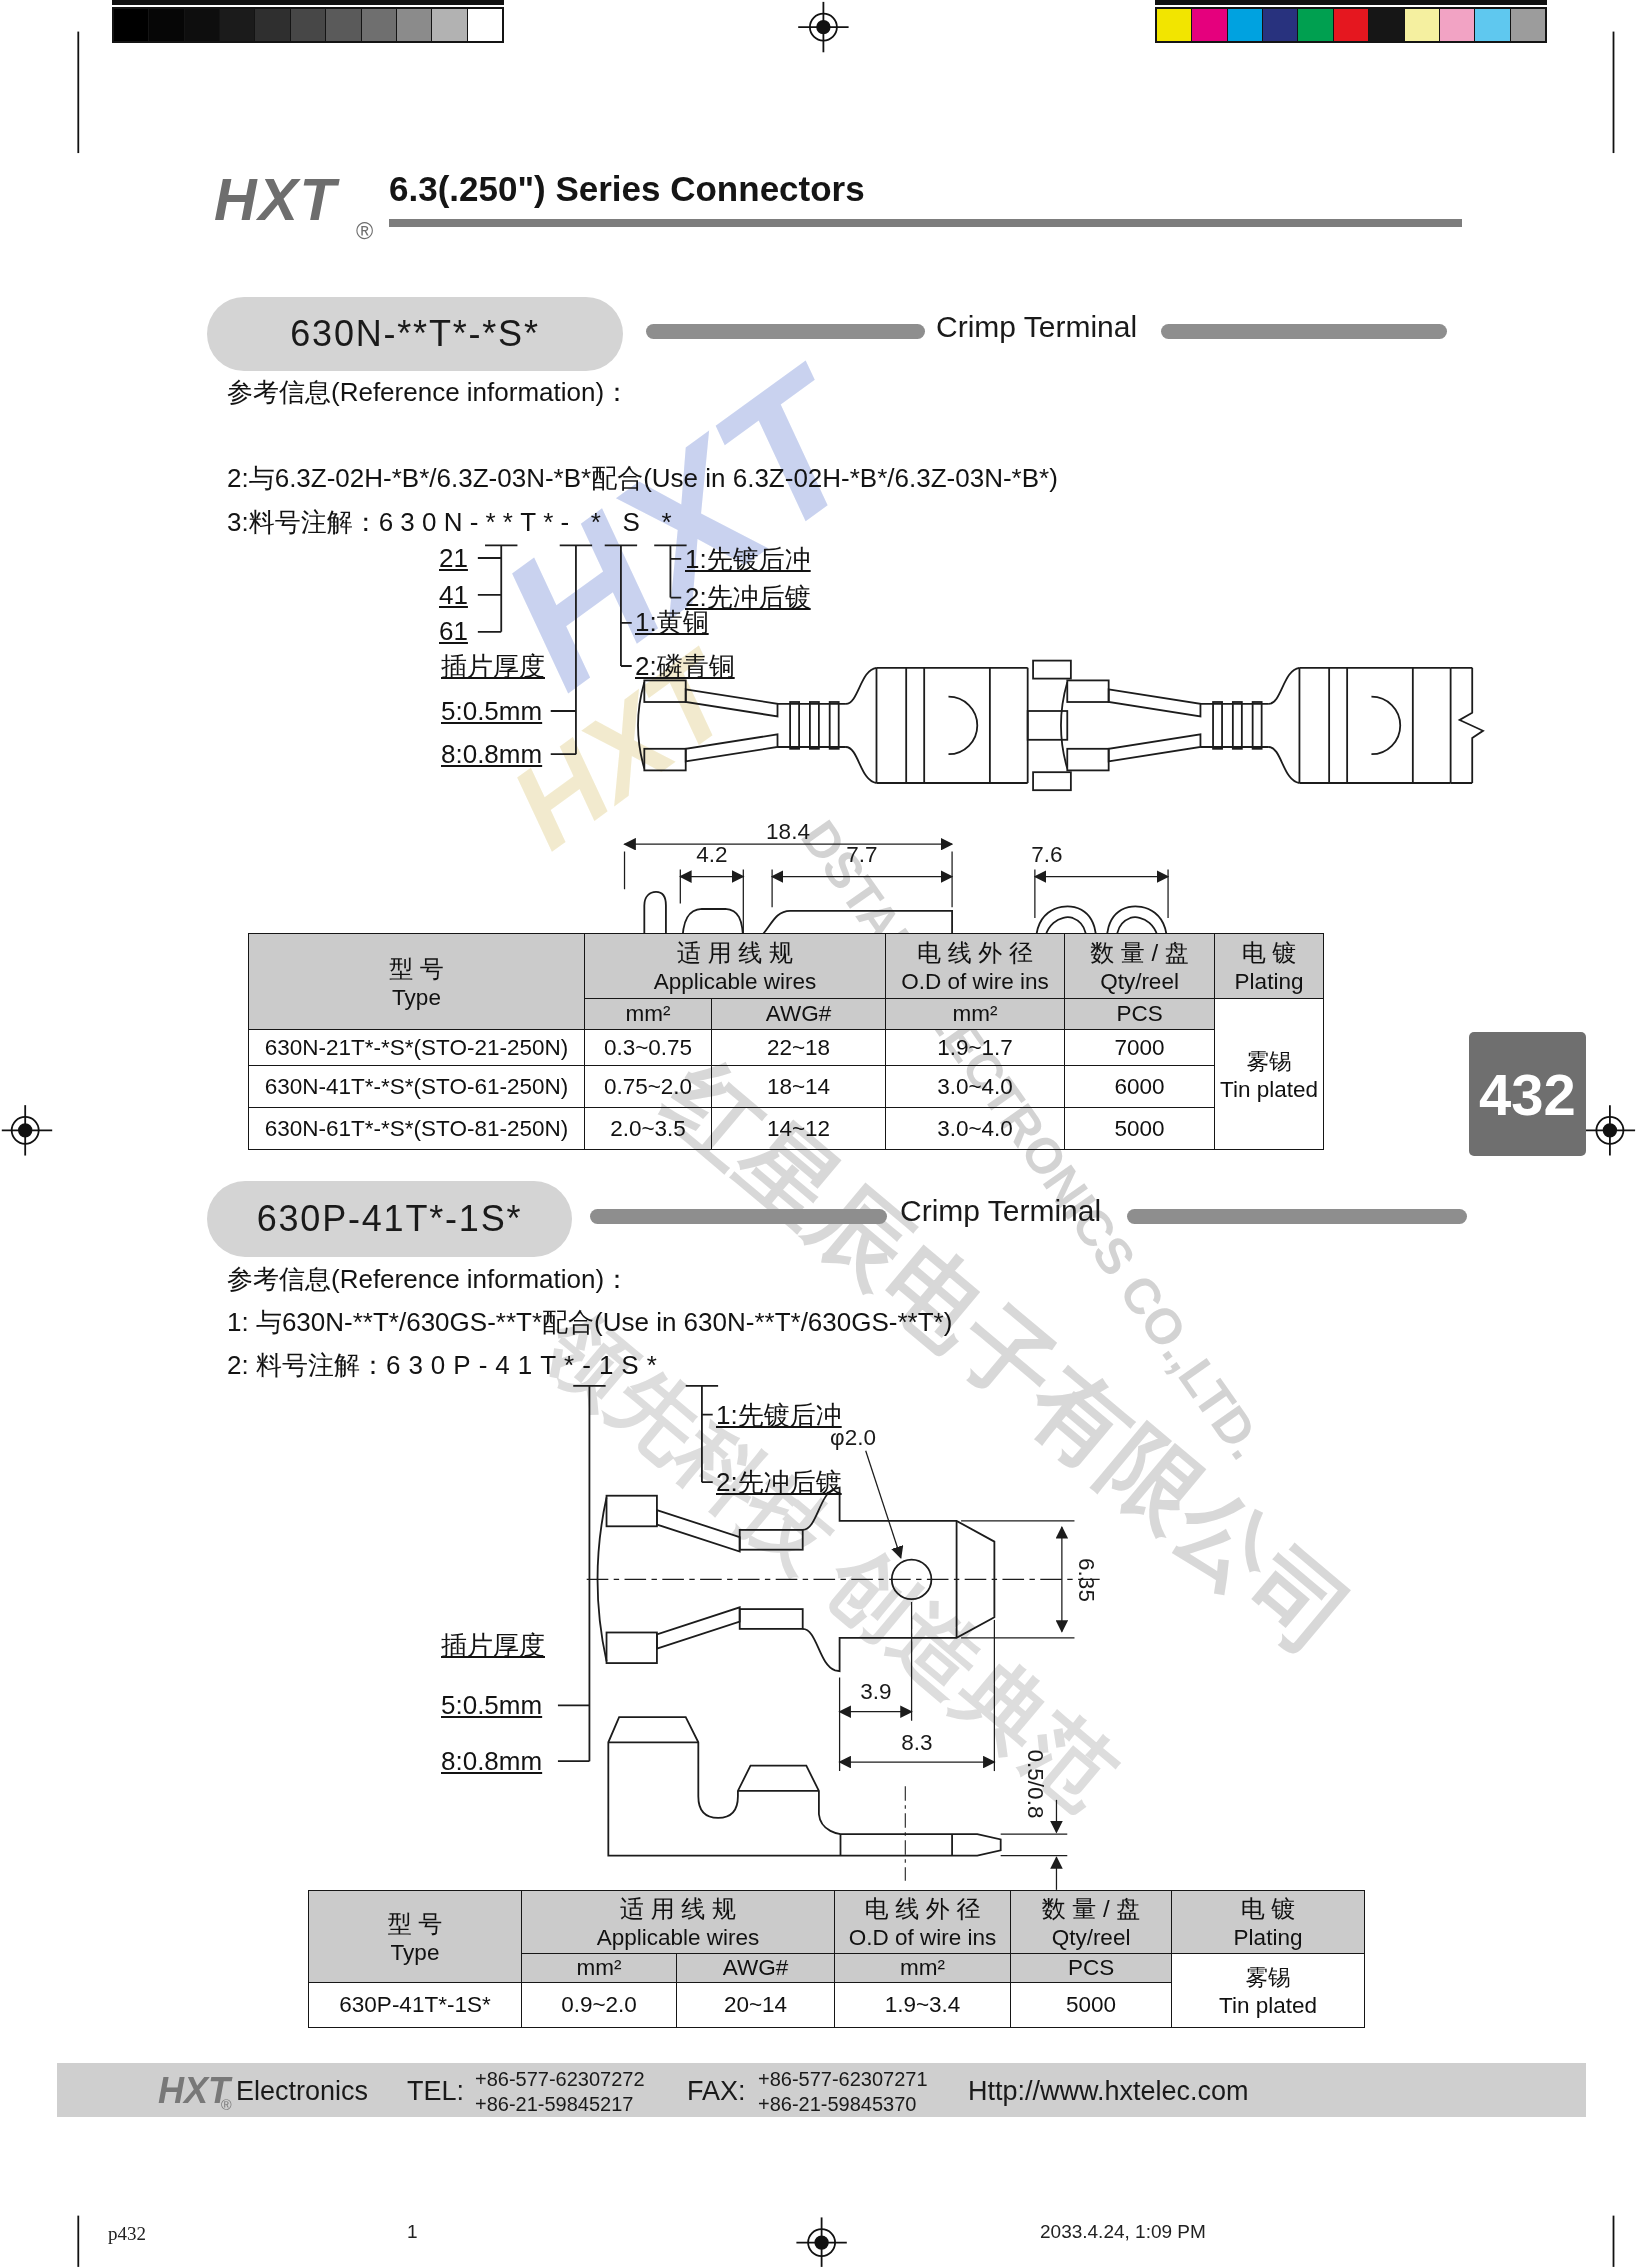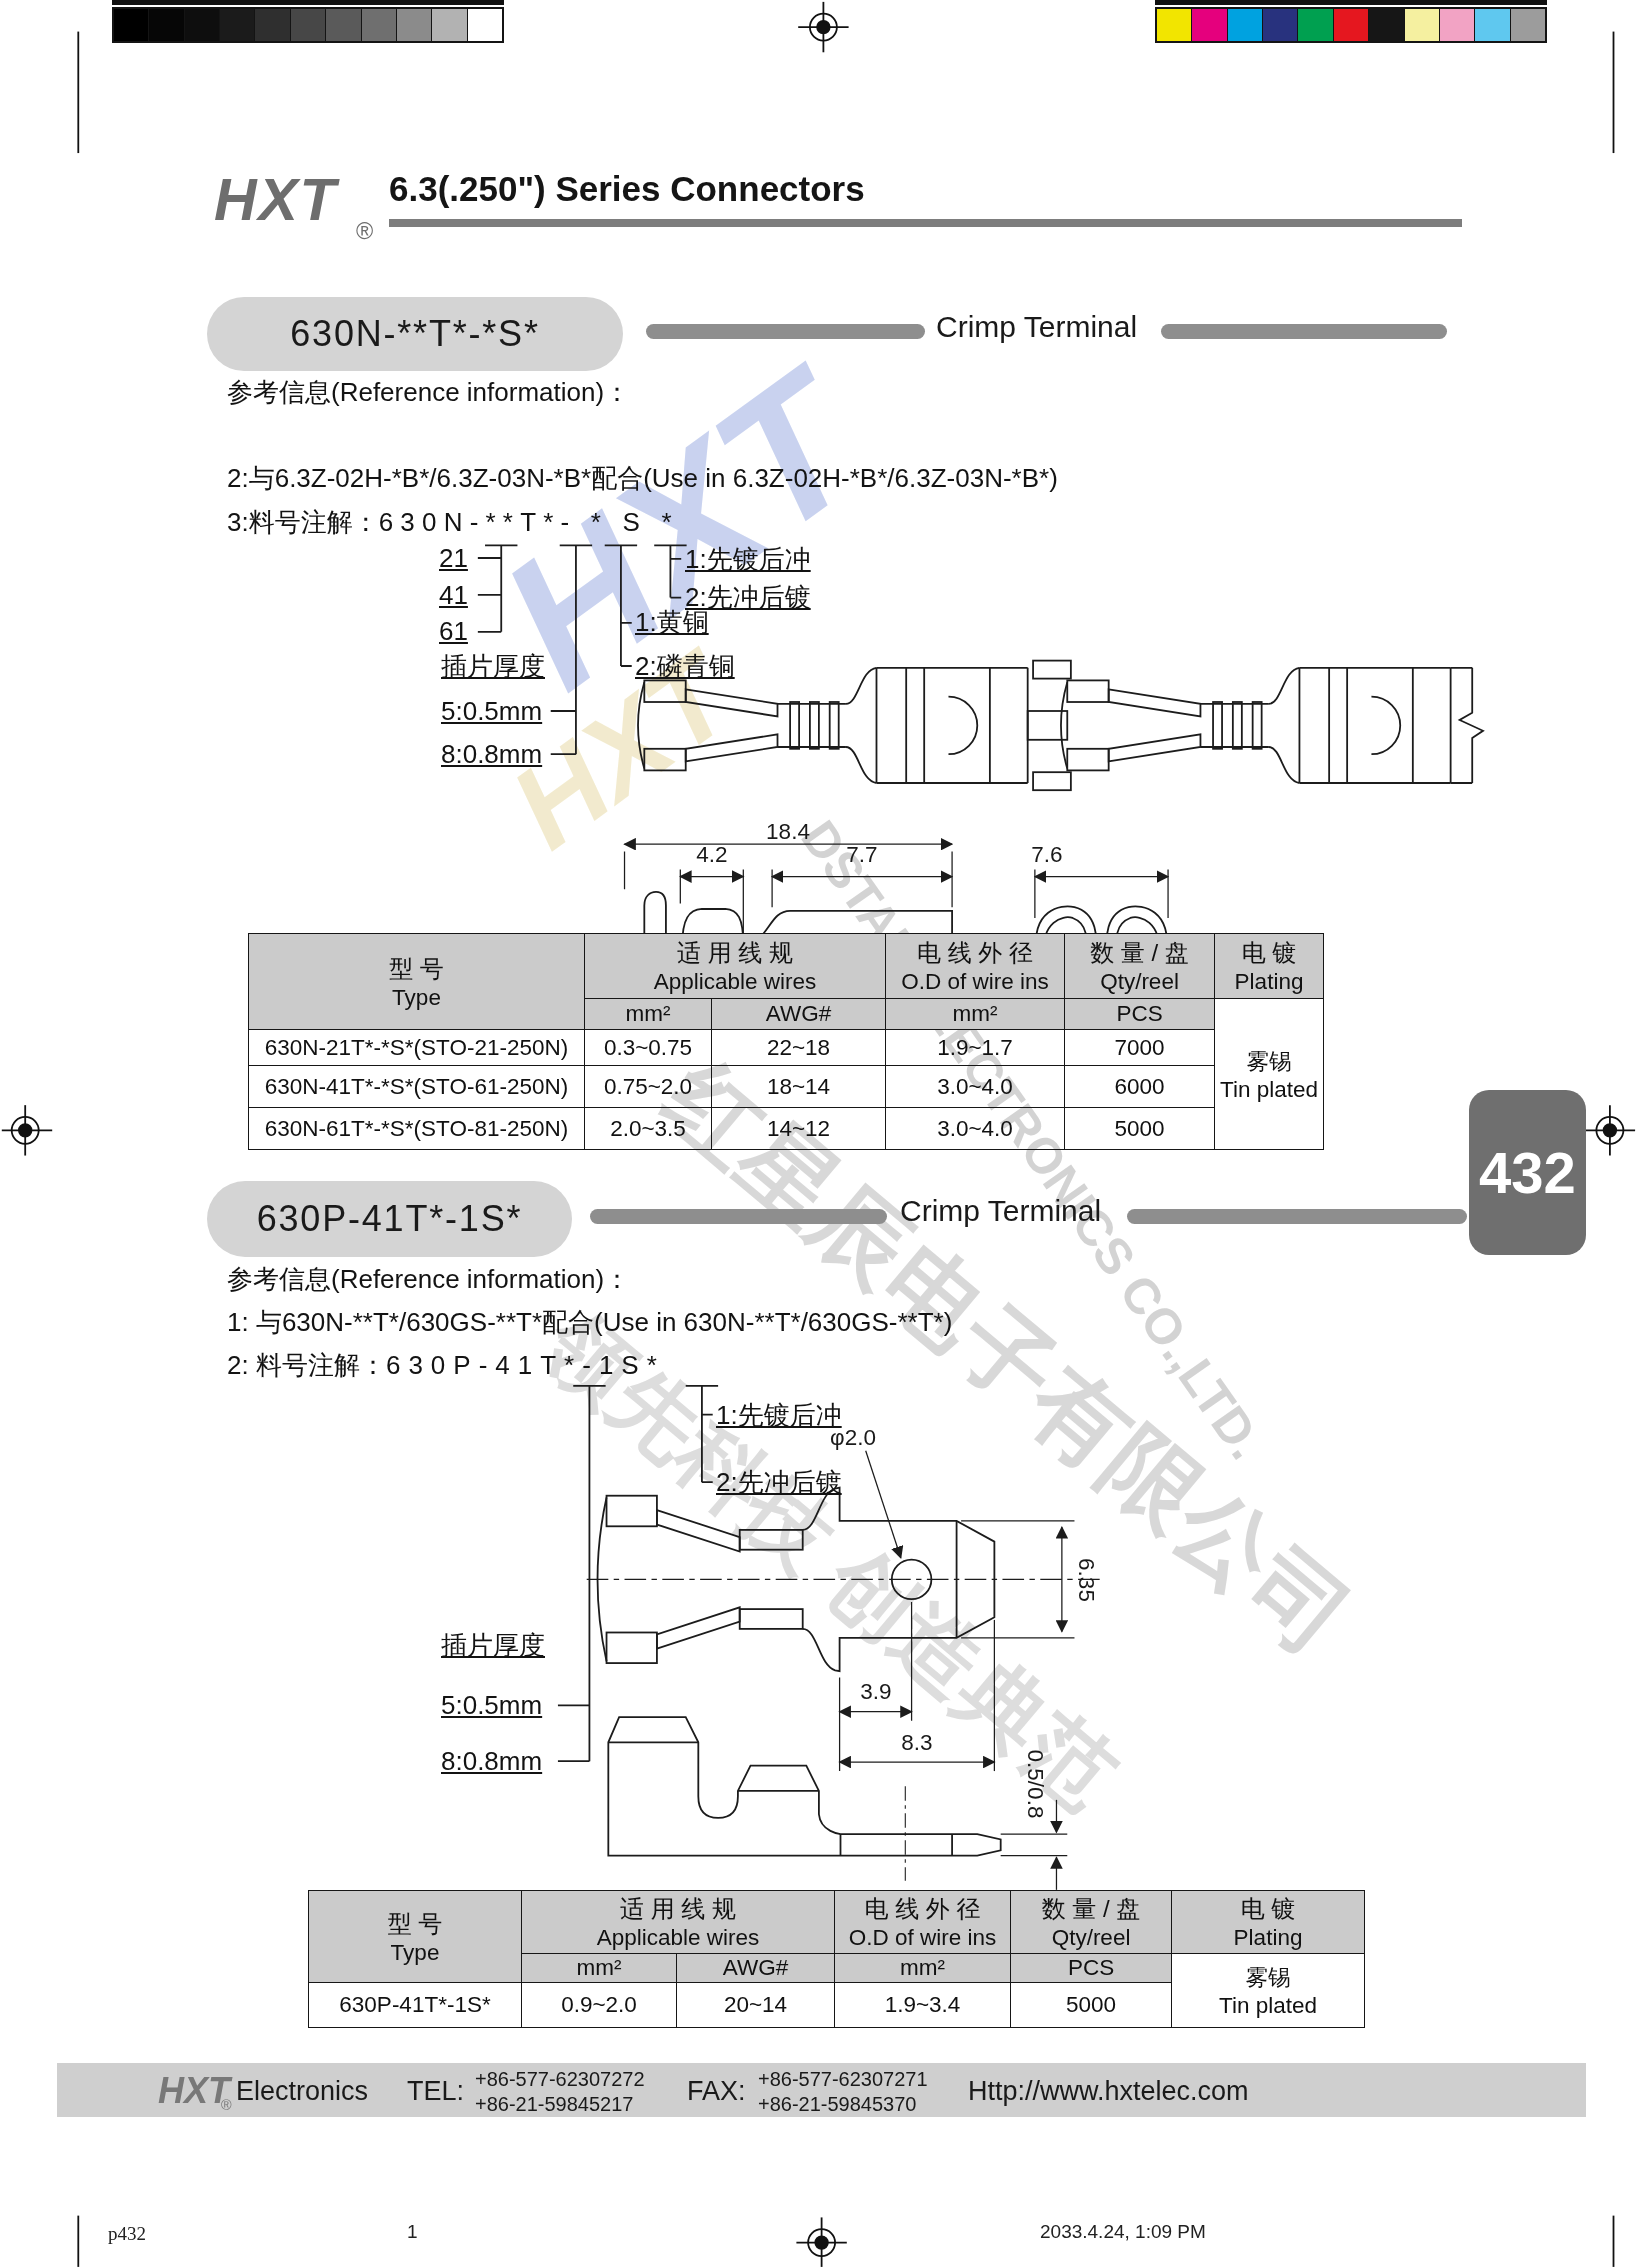--- a/index.html
+++ b/index.html
@@ -32,21 +32,21 @@
   table.dt{position:absolute;border-collapse:collapse;table-layout:fixed;z-index:3;background:transparent;}
   table.dt th,table.dt td{border:1.8px solid #161616;text-align:center;vertical-align:middle;padding:0;overflow:hidden;}
   table.dt th{background:#cbcbcb;font-weight:normal;}
   .hcn{font-size:24px;display:block;}
   .hen{font-size:22.5px;display:block;}
   .sub{font-size:22.5px;}
   td.val{font-size:22.5px;}
   td.typeval{font-size:22.5px;}
   td.plate{background:#ffffff;font-size:22.5px;}
   
-  .pagetab{position:absolute;left:1469px;top:1090px;width:117px;height:165px;background:#6f6f6f;border-radius:20px;
+  .pagetab{position:absolute;left:1469px;top:1032px;width:117px;height:124px;background:#6f6f6f;border-radius:5px;
            display:flex;align-items:center;justify-content:center;color:#fff;font-size:58px;font-weight:bold;z-index:3;}
   
   .fbar{position:absolute;left:57px;top:2063px;width:1529px;height:54px;background:#cfcfcf;z-index:3;}
   .flogo{font-size:36px;font-weight:bold;font-style:italic;color:#787878;}
   .ftext{font-size:27px;color:#1a1a1a;}
   .fsmall{font-size:20px;color:#1a1a1a;line-height:1.25;}
   .pfoot{font-size:19px;color:#222;z-index:3;}
   .serif{font-family:"Liberation Serif","DejaVu Serif",serif;}
 </style>
 </head>

